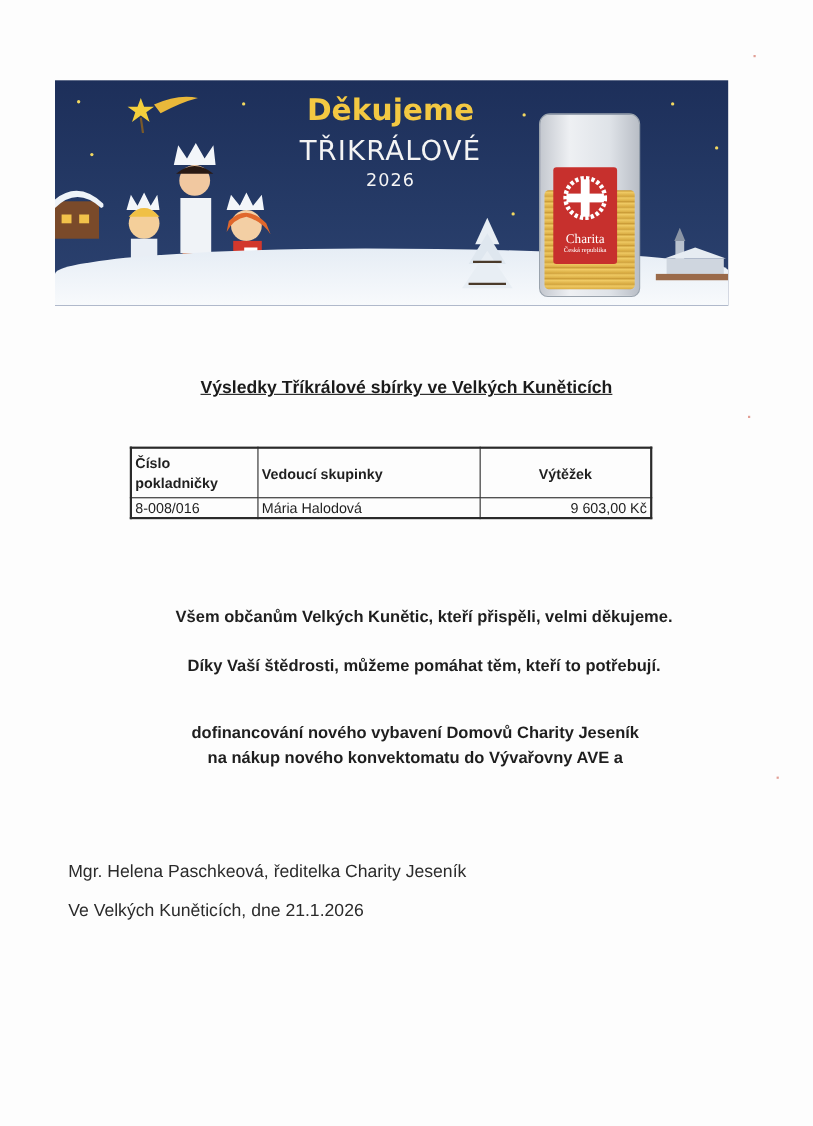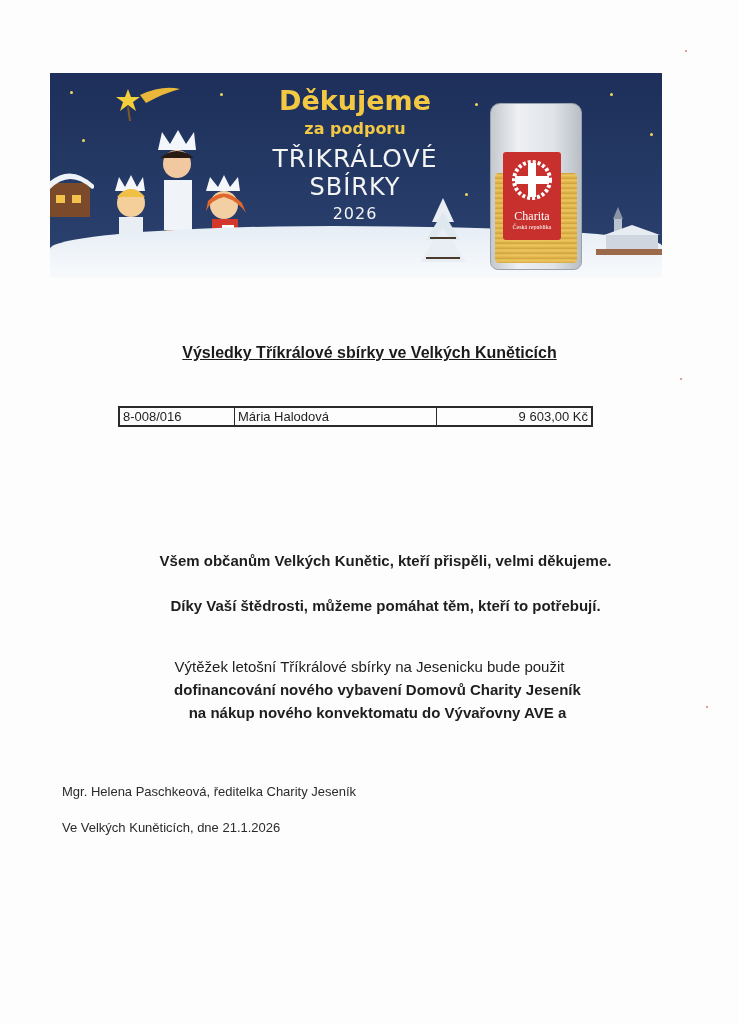--- a/index.html
+++ b/index.html
@@ -68,21 +68,21 @@
   table.results td.num { text-align: right; }
   table.results td.center { text-align: center; }
   table.results tr.total td { font-weight: bold; border-top: 2px solid #2a2a2a; }
   .para {
     position: absolute; left: 0; width: 739px; text-align: center; font-size: 15px;
   }
   .bold { font-weight: bold; margin-left: 16px; }
   .p1 { top: 552px; }
   .p2 { top: 597px; }
   .p3 { top: 655px; line-height: 23px; }
-  .sig { position: absolute; left: 62px; font-size: 13px; color: #2b2b2b; }
+  .sig { position: absolute; left: 62px; font-size: 16px; color: #2b2b2b; }
   .s1 { top: 784px; }
   .s2 { top: 820px; text-align: center; }
   .speck { position: absolute; width: 2px; height: 2px; background: #d06050; opacity: 0.6; }
 </style>
 </head>
 <body>
 
 <div class="banner">
   <div class="star-dot" style="left:20px;top:18px"></div>
   <div class="star-dot" style="left:170px;top:20px"></div>
@@ -129,23 +129,21 @@
     <rect x="14" y="46" width="26" height="34" fill="#d2382c"></rect>
     <rect x="24" y="52" width="12" height="14" fill="#fff"></rect>
     <rect x="16" y="80" width="8" height="14" fill="#b83022"></rect>
     <rect x="30" y="80" width="8" height="14" fill="#b83022"></rect>
   </svg>
 
   <div class="snow"></div>
 
   <div class="headline">
     <div class="h-thanks">Děkujeme</div>
-    <div class="h-support">za podporu</div>
     <div class="h-title">TŘIKRÁLOVÉ</div>
-    <div class="h-title2">SBÍRKY</div>
     <div class="h-year">2026</div>
   </div>
 
   <svg class="tree" viewBox="0 0 50 75">
     <polygon points="25,0 36,24 14,24" fill="#e8eef4"></polygon>
     <polygon points="25,14 42,42 8,42" fill="#dfe7ef"></polygon>
     <polygon points="25,30 48,64 2,64" fill="#e8eef4"></polygon>
     <path d="M12 40 L38 40 M8 60 L42 60" stroke="#4a3a2a" stroke-width="2"></path>
   </svg>
 
@@ -168,32 +166,36 @@
     <rect x="10" y="30" width="52" height="16" fill="#cfd6df"></rect>
     <polygon points="8,30 36,20 64,30" fill="#e6ecf2"></polygon>
     <rect x="0" y="44" width="66" height="6" fill="#9a6a4a"></rect>
   </svg>
 </div>
 
 <div class="title">Výsledky Tříkrálové sbírky ve Velkých Kuněticích</div>
 
 <table class="results">
   <tbody>
+      <tr class="head">
+    <td class="c1">Číslo pokladničky</td>
+    <td class="c2">Vedoucí skupinky</td>
+    <td class="center">Výtěžek</td>
+  </tr>
   <tr>
     <td class="c1">8-008/016</td>
     <td class="c2">Mária Halodová</td>
     <td class="num">9 603,00 Kč</td>
   </tr>
 </tbody>
   </table>
 
 <div class="para p1 bold">Všem občanům Velkých Kunětic, kteří přispěli, velmi děkujeme.</div>
 <div class="para p2 bold">Díky Vaší štědrosti, můžeme pomáhat těm, kteří to potřebují.</div>
 <div class="para p3">
-  <div>Výtěžek letošní Tříkrálové sbírky na Jesenicku bude použit</div>
   <div class="bold">dofinancování nového vybavení Domovů Charity Jeseník</div>
   <div class="bold">na nákup nového konvektomatu do Vývařovny AVE a</div>
 </div>
 
 <div class="sig s1">Mgr. Helena Paschkeová, ředitelka Charity Jeseník</div>
 <div class="sig s2">Ve Velkých Kuněticích, dne 21.1.2026</div>
 
 <div class="speck" style="left:685px;top:50px"></div>
 <div class="speck" style="left:680px;top:378px"></div>
 <div class="speck" style="left:706px;top:706px"></div>

